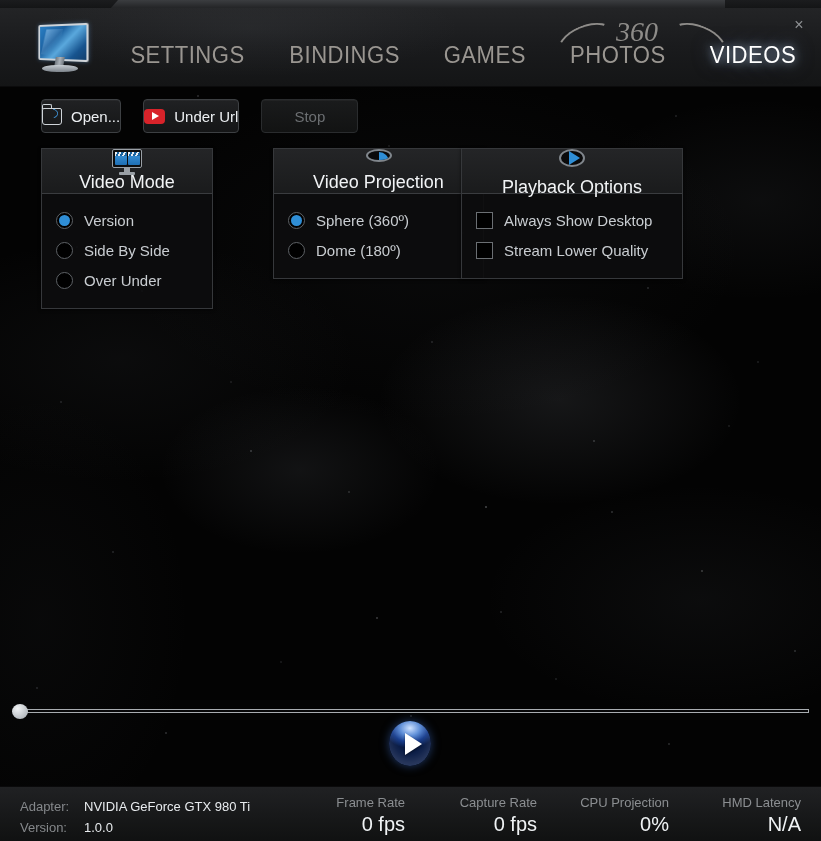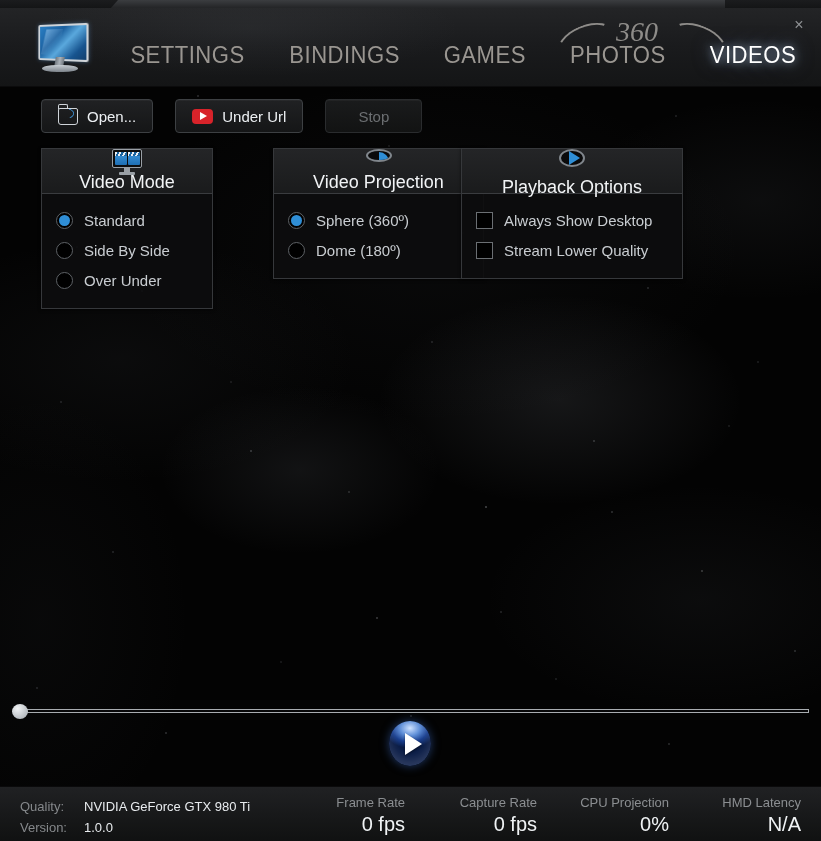--- a/index.html
+++ b/index.html
@@ -206,21 +206,21 @@
     left: 41px; top: 99px;
     display: flex;
     gap: 22px;
     align-items: center;
   }
   .tbtn {
     height: 32px;
     display: flex;
     align-items: center;
     gap: 9px;
-    padding: 0 16px;
+    padding: 0 0;
     border: 1px solid #3d4043;
     border-radius: 4px;
     background: linear-gradient(180deg,#202123 0%, #151617 100%);
     color: #eceff2;
     font-size: 15px;
     cursor: pointer;
     box-shadow: inset 0 1px 0 rgba(255,255,255,.04);
   }
   .tbtn.disabled {
     color: #6c6f72;
@@ -548,21 +548,21 @@
             <span class="vm-clap"></span>
           </span>
         <span class="vm-stand"></span>
           <span class="vm-base"></span>
       </span>
       <span class="panel-title">Video Mode</span>
     </div>
     <div class="panel-body">
       <div class="opt-row">
         <span class="radio on"></span>
-        <span class="opt-label">Standard</span>
+        <span class="opt-label">Version</span>
       </div>
       <div class="opt-row">
         <span class="radio"></span>
         <span class="opt-label">Side By Side</span>
       </div>
       <div class="opt-row">
         <span class="radio"></span>
         <span class="opt-label">Over Under</span>
       </div>
     </div>
@@ -609,21 +609,21 @@
     <div class="seek-thumb"></div>
   </div>
 
   <div class="play-big">
       <i></i>
     </div>
 
   <div class="statusbar">
     <div class="status-left">
       <div class="row">
-        <span class="k">Quality:</span>
+        <span class="k">Adapter:</span>
         <span class="v">NVIDIA GeForce GTX 980 Ti</span>
       </div>
       <div class="row">
         <span class="k">Version:</span>
         <span class="v">1.0.0</span>
       </div>
     </div>
 
     <div class="stats">
       <div class="stat">

